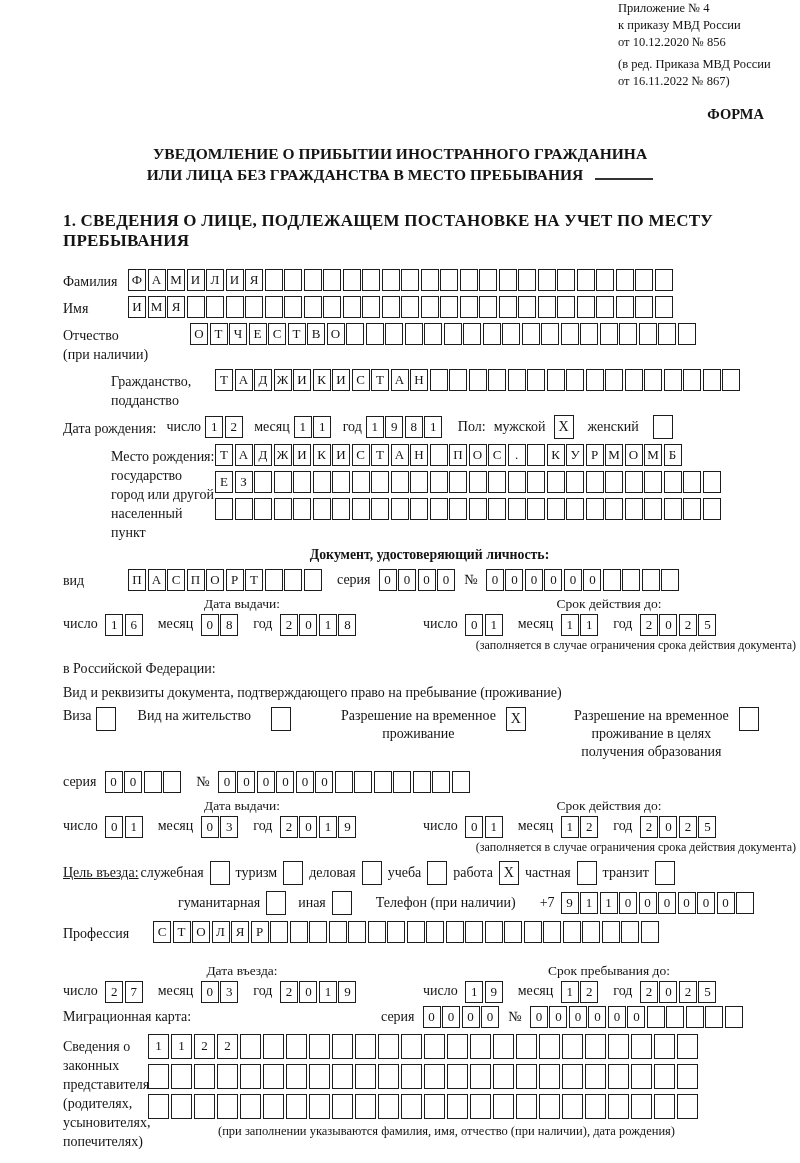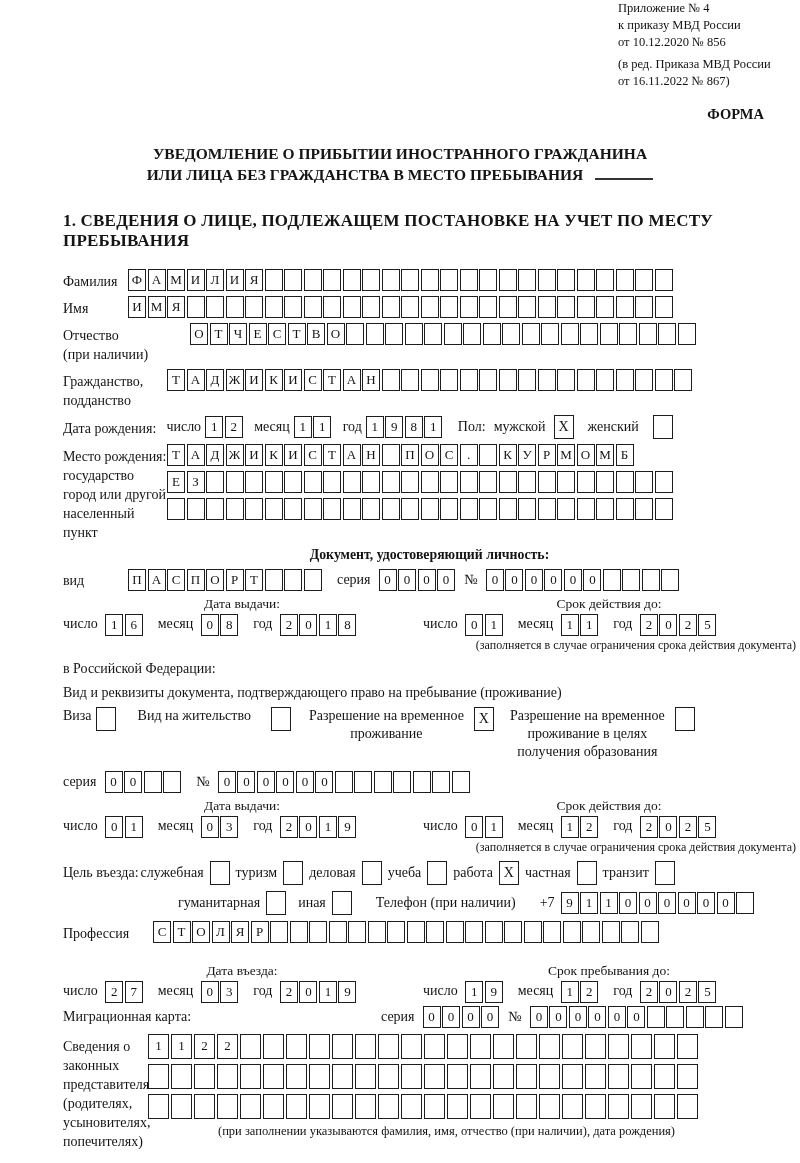--- a/index.html
+++ b/index.html
@@ -18,21 +18,21 @@
   .title { text-align: center; font-weight: bold; font-size: 15.5px; line-height: 21px; margin-top: 20px; }
   .blank-line { display: inline-block; width: 58px; border-bottom: 2px solid #333; margin-left: 12px; vertical-align: baseline; }
 
   .section-heading { margin: 26px 4px 18px 63px; font-weight: bold; font-size: 17px; letter-spacing: 0.2px; }
 
   .content { padding: 0 4px 0 63px; font-size: 14px; }
 
   .frow { display: flex; align-items: flex-start; margin-bottom: 5px; }
   .flabel { flex: none; line-height: 19px; padding-top: 3px; }
   .w65  { width: 65px; }
-  .w104 { width: 104px; }
+  .w104 { width: 104px; margin-left: 48px; }
   .w127 { width: 127px; }
   .w85  { width: 85px; }
 
   .boxrow { white-space: nowrap; display: inline-block; }
   .cb {
     display: inline-block; width: 18px; height: 22px;
     border: 1.5px solid #1d1d1d; margin-right: 1.5px;
     text-align: center; font-size: 13px; line-height: 19px;
     vertical-align: middle; background: #fff;
   }
@@ -58,26 +58,26 @@
   .dline { white-space: nowrap; }
   .dl { margin-right: 4px; }
   .dl2 { margin-left: 10px; margin-right: 4px; }
   .note-right { text-align: right; font-size: 12px; margin: 1px 0 6px 0; }
 
   .intro { line-height: 20px; margin-bottom: 4px; }
 
   .opts { display: flex; align-items: flex-start; margin: 4px 0 10px 0; }
   .opt { display: flex; align-items: flex-start; }
   .opt-label { line-height: 18px; }
-  .opt-label.center { text-align: center; }
+  .opt-label.center { text-align: center; margin-left: 32px; }
   .opt .checkbox { margin-left: 10px; flex: none; }
 
   .purpose { display: flex; align-items: center; white-space: nowrap; margin-bottom: 6px; }
   .purpose .checkbox { margin: 0 6px 0 6px; }
-  .p-label { margin-right: 2px; }
+  .p-label { margin-right: 2px; text-decoration: underline; }
   .indent115 { margin-left: 115px; }
 
   .migr-row { display: flex; align-items: center; margin: 3px 0 6px 0; }
   .migr-label { width: 200px; flex: none; }
   .migr-series { margin-left: 118px; }
 
   .reps-note { font-size: 12.5px; margin: 2px 0 0 158px; }
 </style>
 </head>
 <body>

